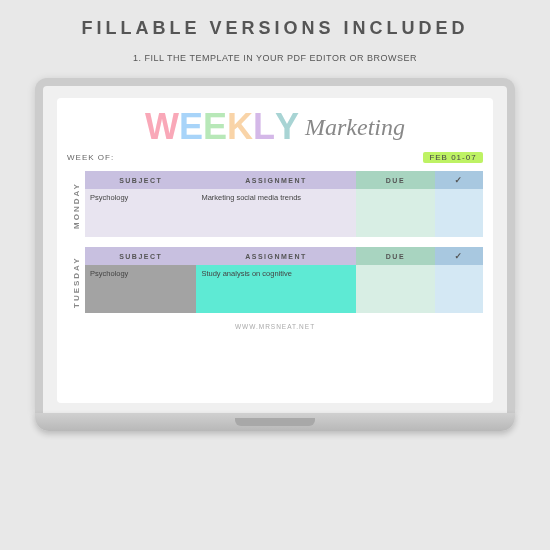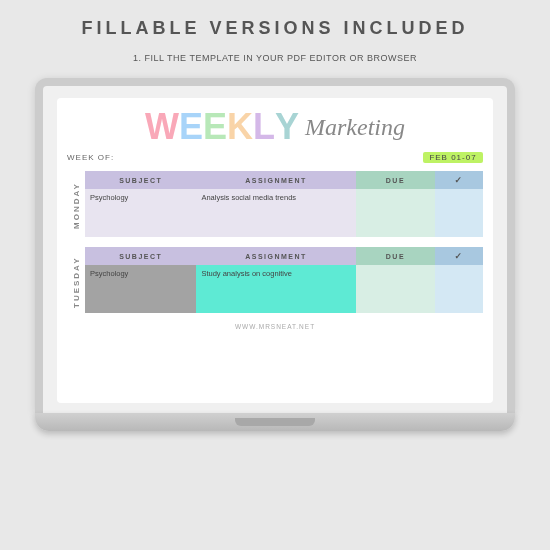--- a/index.html
+++ b/index.html
@@ -265,21 +265,21 @@
               <tr>
                 <th class="monday-header-subj col-subject">SUBJECT</th>
                 <th class="monday-header-assign col-assignment">ASSIGNMENT</th>
                 <th class="monday-header-due col-due">DUE</th>
                 <th class="monday-header-check col-check"><span class="check-mark">✓</span></th>
               </tr>
             </thead>
             <tbody>
               <tr>
                 <td class="monday-row-subj">Psychology</td>
-                <td class="monday-row-assign">Analysis social media trends</td>
+                <td class="monday-row-assign">Marketing social media trends</td>
                 <td class="monday-row-due"></td>
                 <td class="monday-row-check"></td>
               </tr>
               <tr>
                 <td class="monday-row-subj"></td>
                 <td class="monday-row-assign"></td>
                 <td class="monday-row-due"></td>
                 <td class="monday-row-check"></td>
               </tr>
               <tr>

